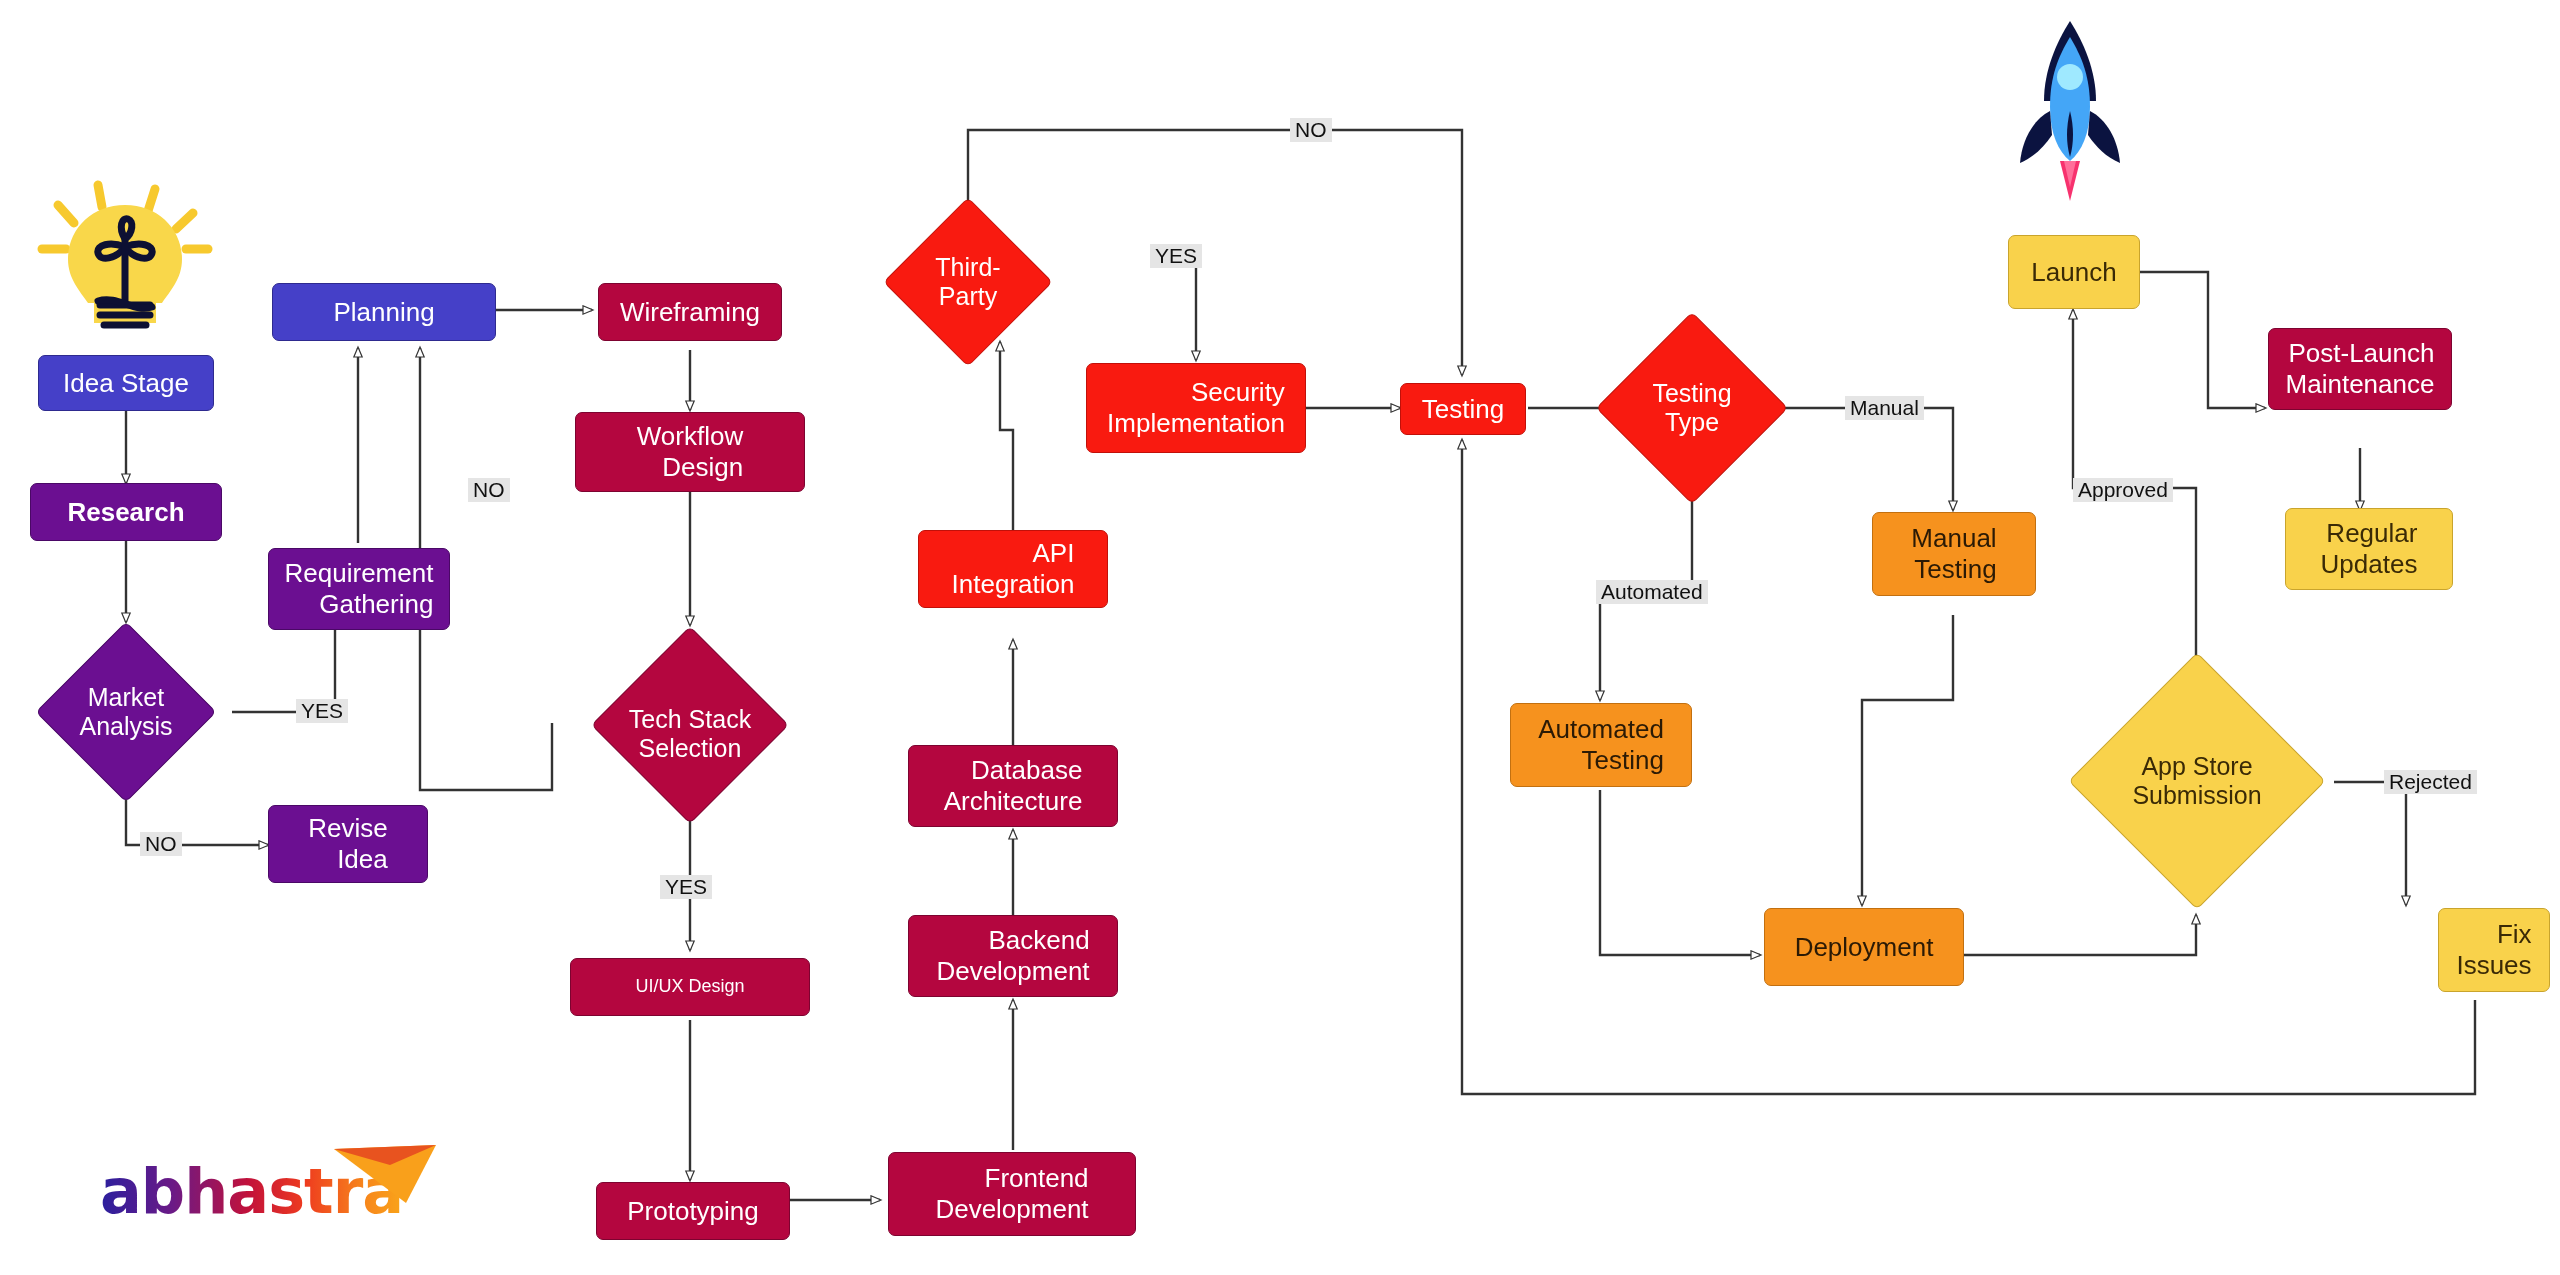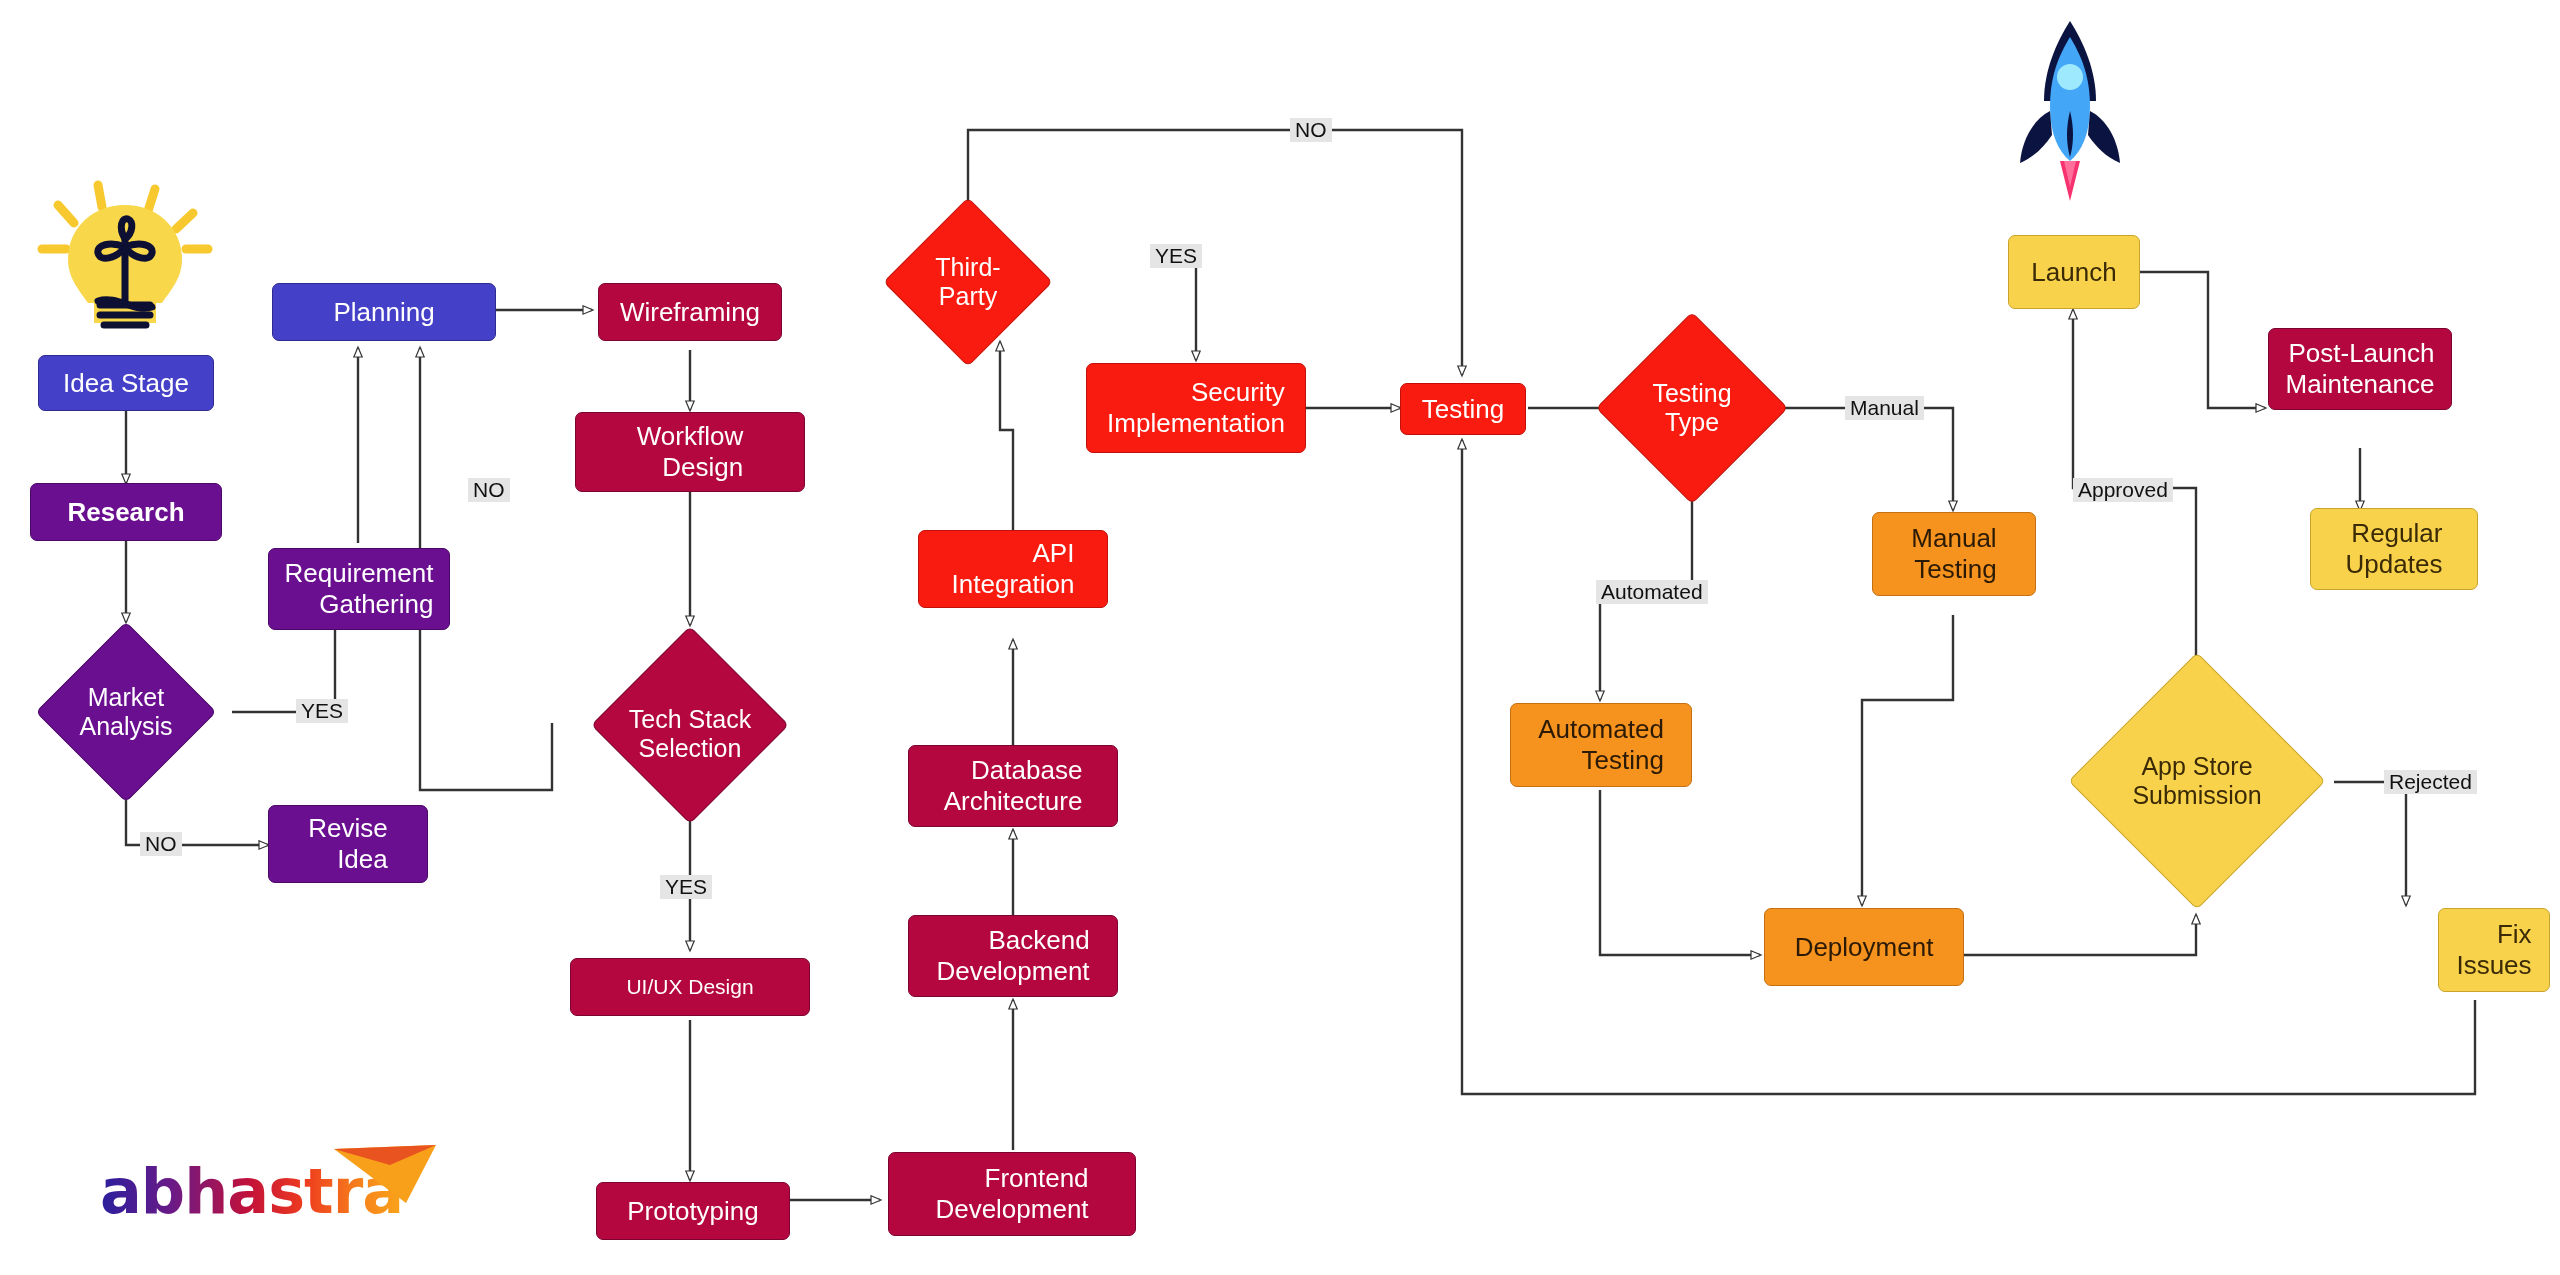--- a/index.html
+++ b/index.html
@@ -180,21 +180,21 @@
 
   <div class="node n-crim" style="left:575px;top:412px;width:230px;height:80px;font-size:26px;">
       <span>Workflow<br>Design</span>
     </div>
 
   <div class="dia d-crim" style="left:620px;top:655px;width:140px;height:140px;font-size:25px;">
     <div class="inner"></div>
     <div class="lbl">Tech Stack<br>Selection</div>
   </div>
 
-  <div class="node n-crim" style="left:570px;top:958px;width:240px;height:58px;font-size:21px;">
+  <div class="node n-crim" style="left:570px;top:958px;width:240px;height:58px;font-size:18px;">
       <span>UI/UX Design</span>
     </div>
 
   <div class="node n-crim" style="left:596px;top:1182px;width:194px;height:58px;font-size:26px;">
       <span>Prototyping</span>
     </div>
 
   <div class="node n-crim" style="left:888px;top:1152px;width:248px;height:84px;font-size:26px;">
       <span>Frontend<br>Development</span>
     </div>
@@ -251,21 +251,21 @@
     </div>
 
   <div class="node n-yellow" style="left:2008px;top:235px;width:132px;height:74px;font-size:26px;">
       <span>Launch</span>
     </div>
 
   <div class="node n-crim" style="left:2268px;top:328px;width:184px;height:82px;font-size:26px;">
       <span>Post-Launch<br>Maintenance</span>
     </div>
 
-  <div class="node n-yellow" style="left:2285px;top:508px;width:168px;height:82px;font-size:26px;margin-left:25px;">
+  <div class="node n-yellow" style="left:2285px;top:508px;width:168px;height:82px;font-size:26px;">
       <span>Regular<br>Updates</span>
     </div>
 
   <div class="edge-label" style="left:296px;top:699px;">YES</div>
   <div class="edge-label" style="left:140px;top:832px;">NO</div>
   <div class="edge-label" style="left:468px;top:478px;">NO</div>
   <div class="edge-label" style="left:660px;top:875px;">YES</div>
   <div class="edge-label" style="left:1290px;top:118px;">NO</div>
   <div class="edge-label" style="left:1150px;top:244px;">YES</div>
   <div class="edge-label" style="left:1845px;top:396px;">Manual</div>

